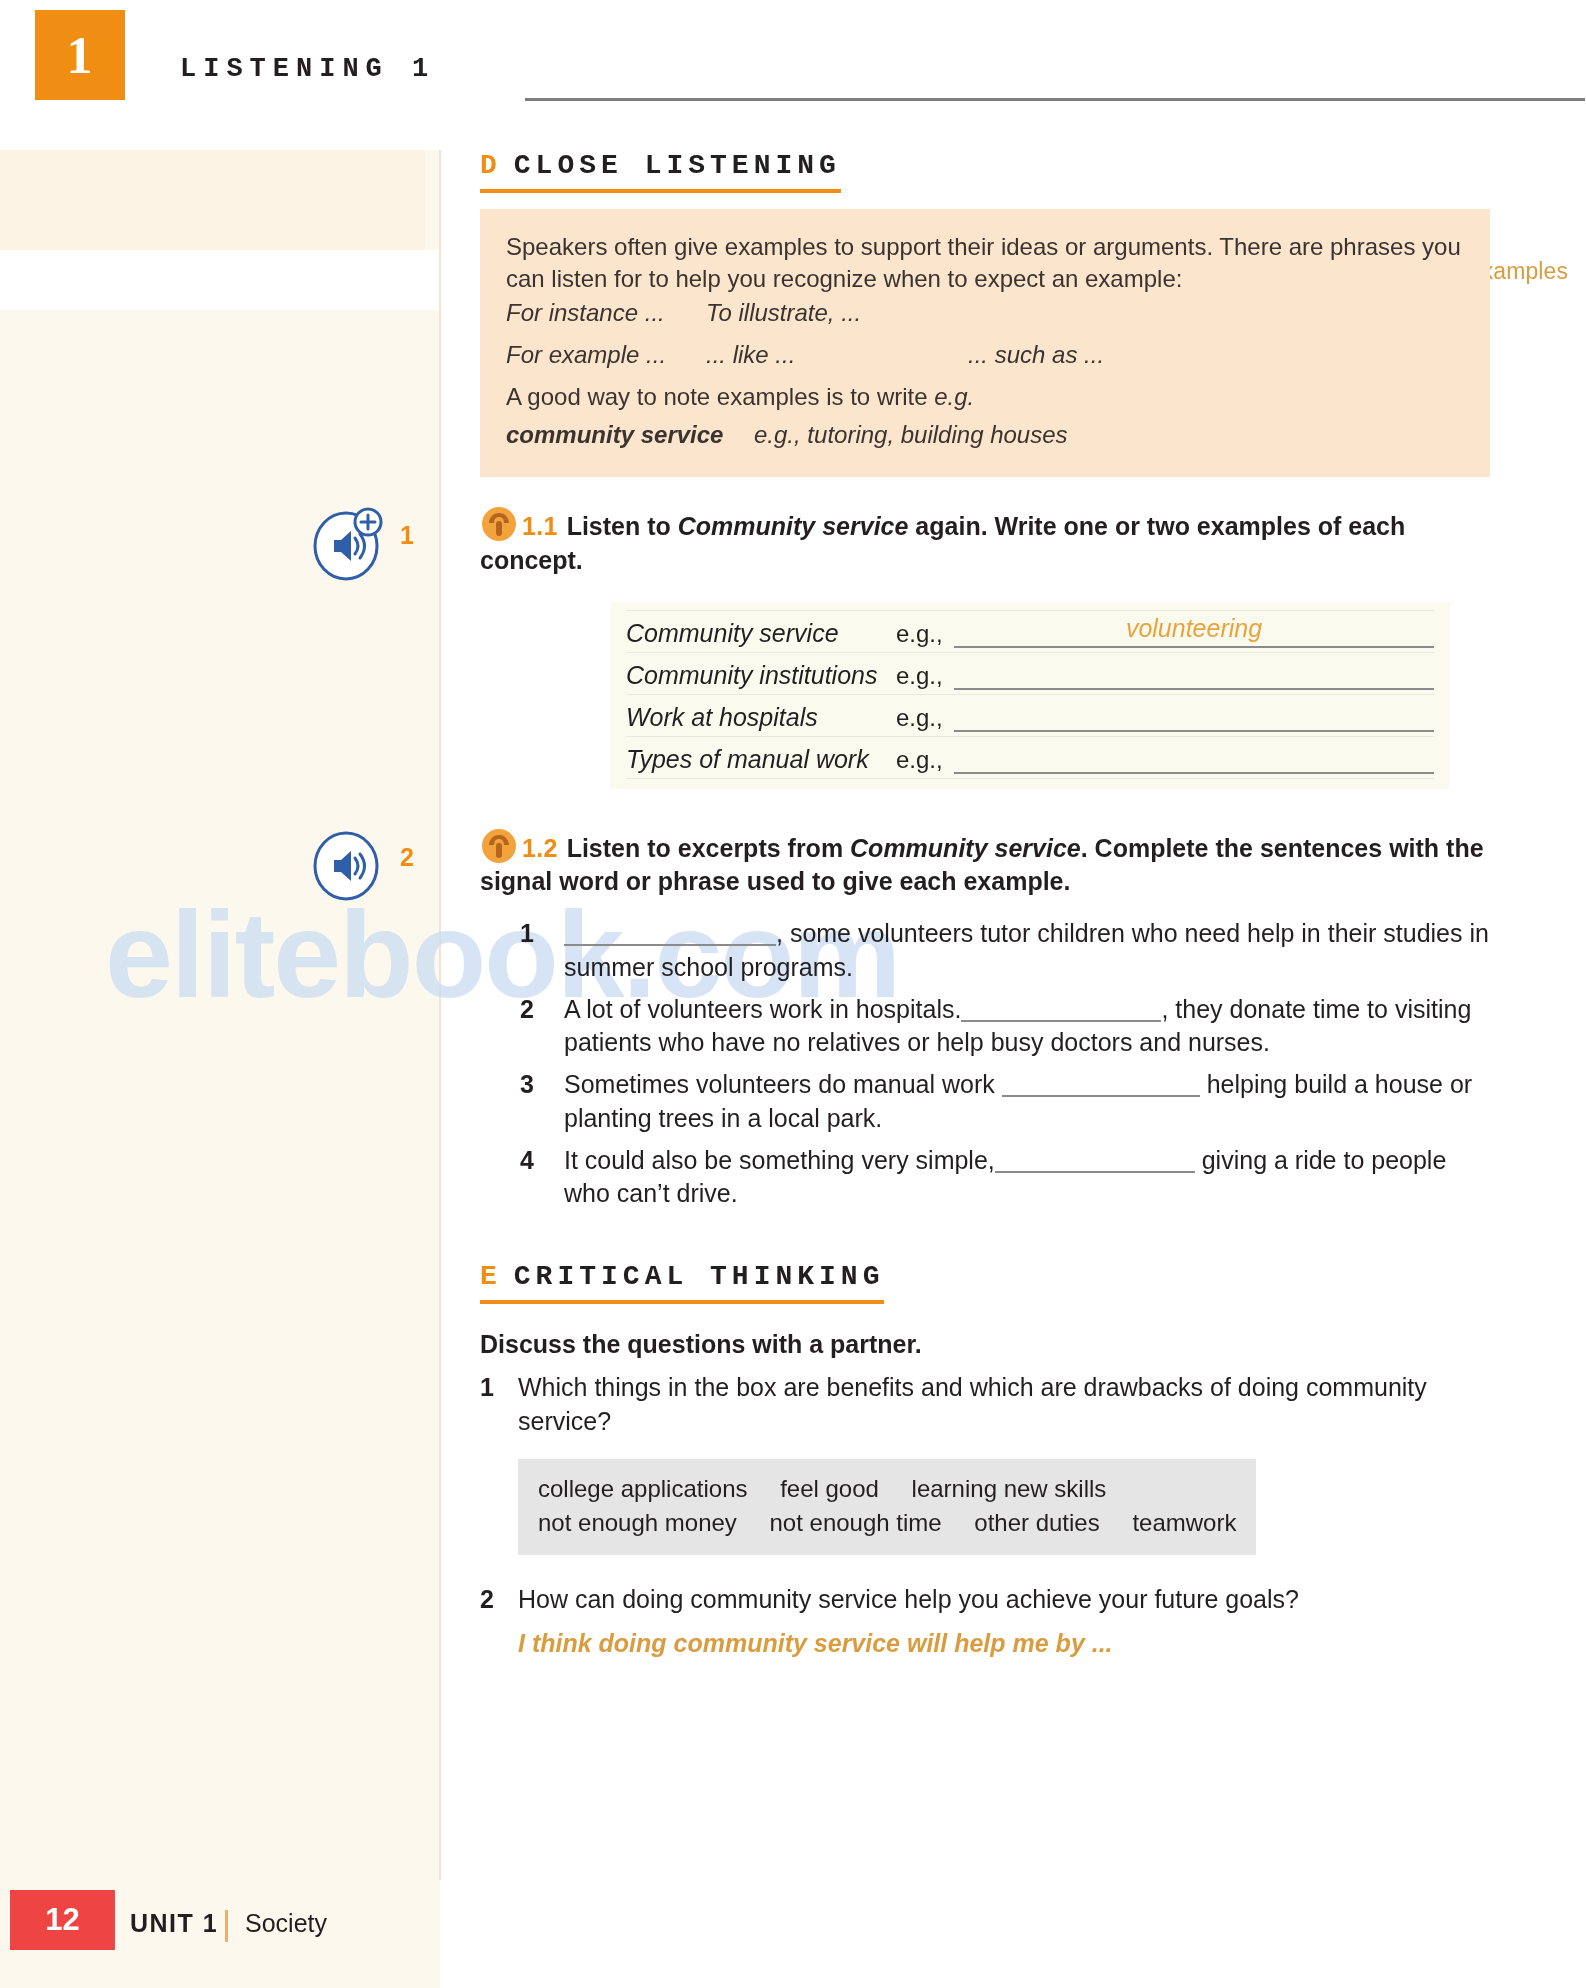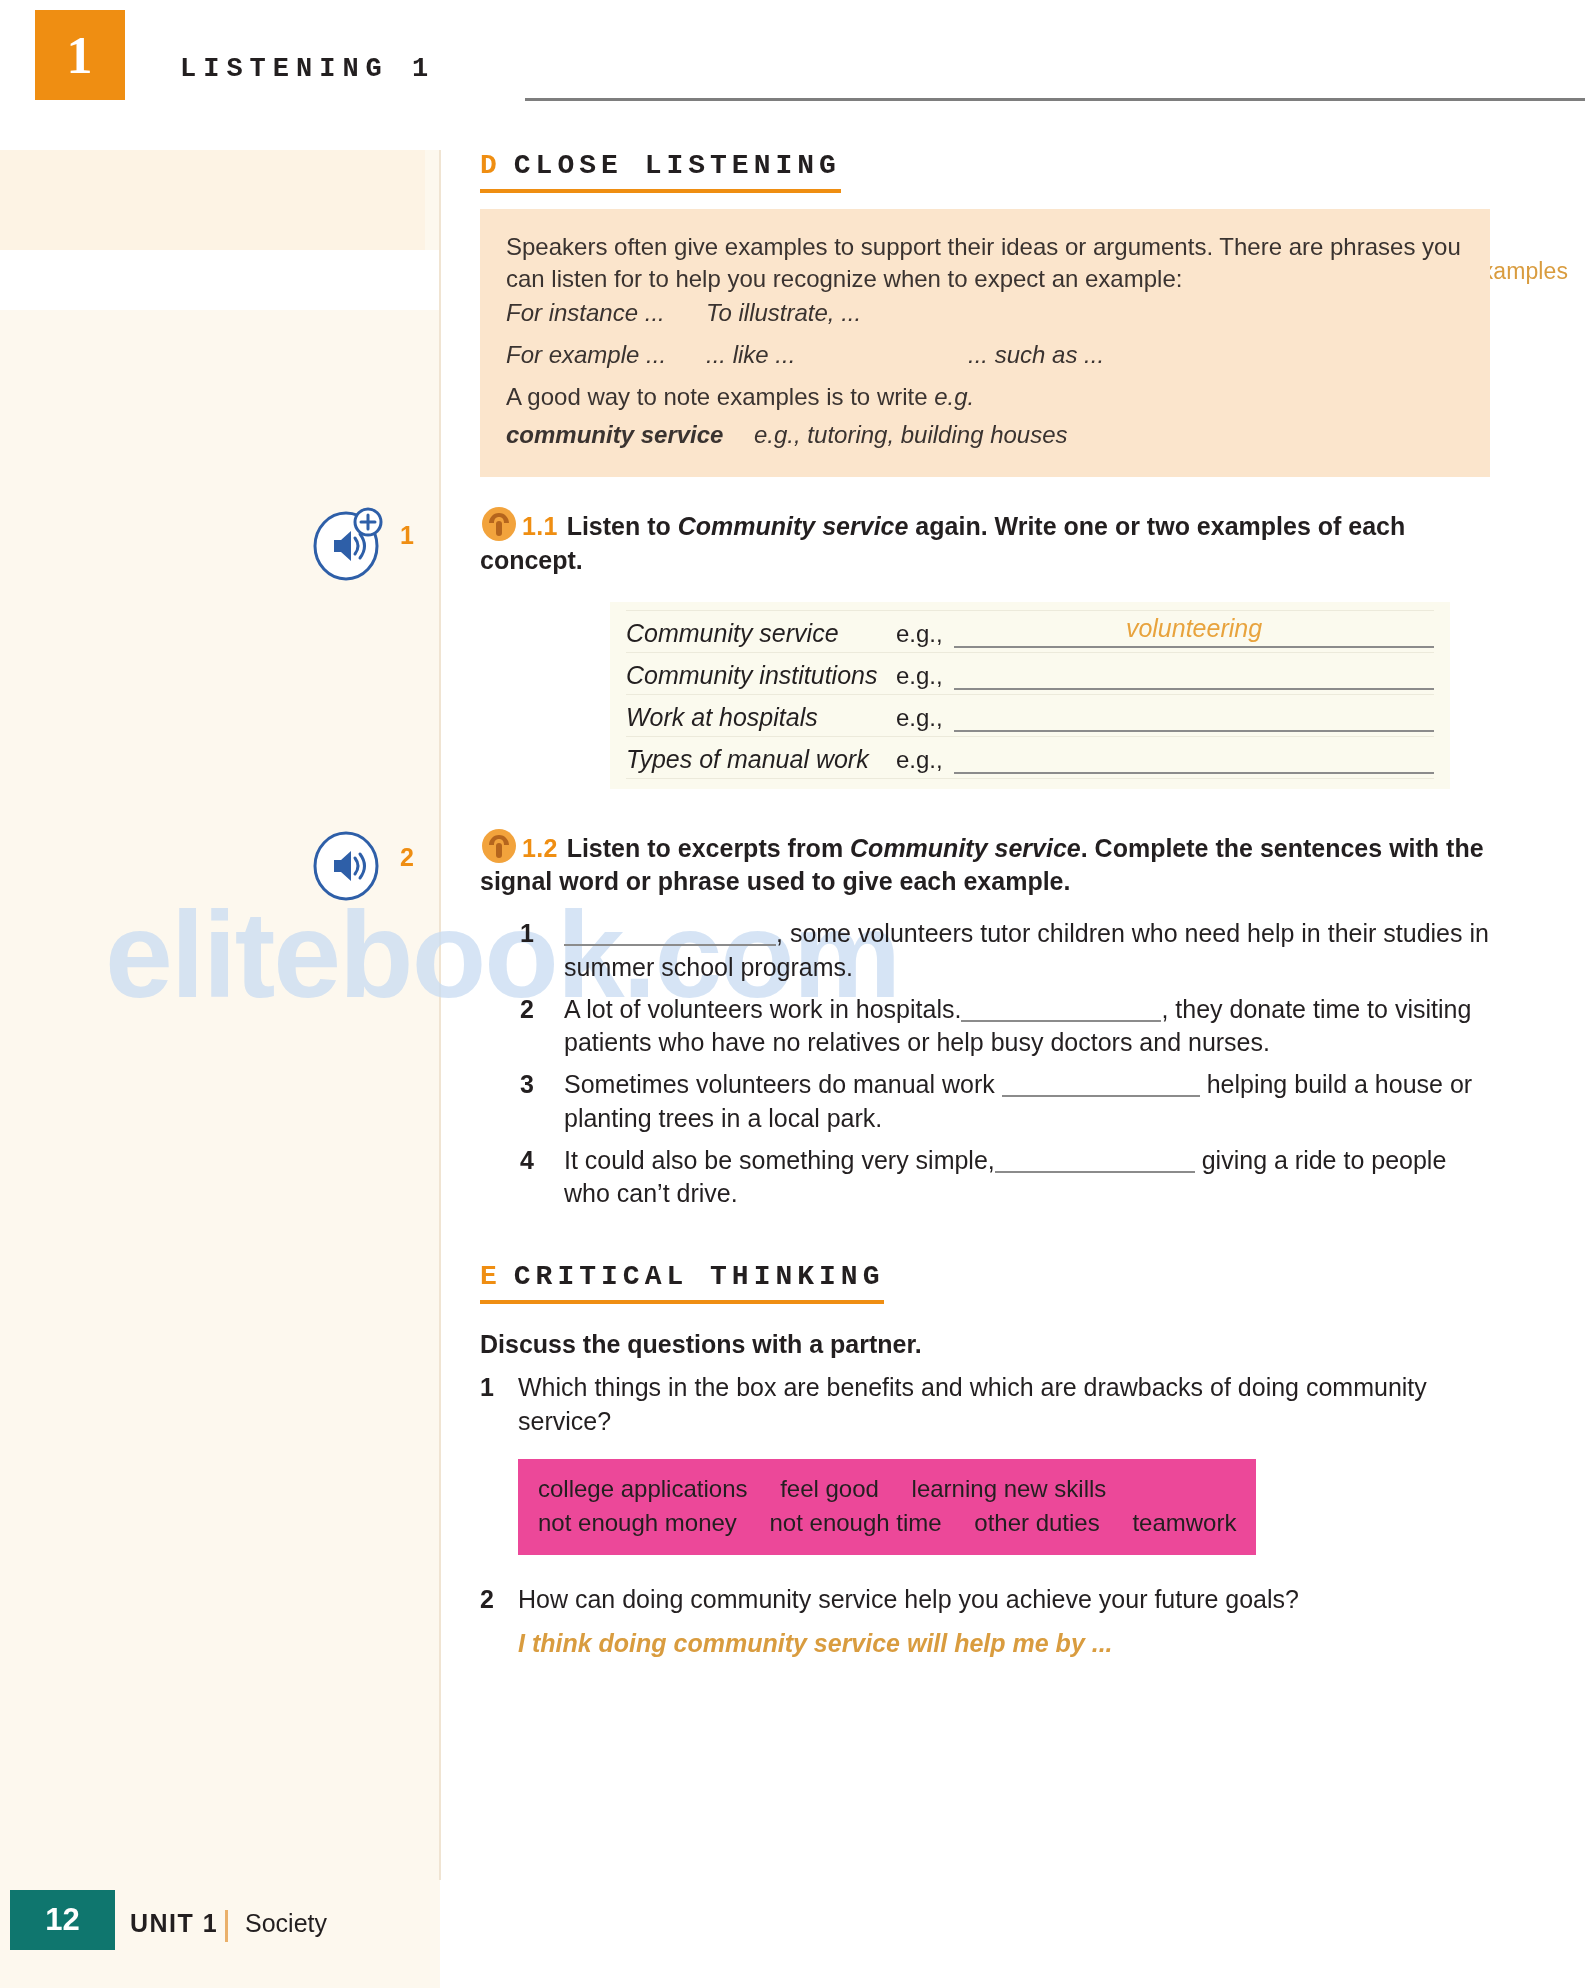--- a/index.html
+++ b/index.html
@@ -156,21 +156,21 @@
   .blank-b{width:200px;}
   .blank-c{width:198px;}
   .blank-d{width:200px;}
 
   
   .ct-intro{font-size:25px;font-weight:bold;margin-top:26px;}
   .ct-list{margin-top:12px;}
   .ct-item{display:flex;font-size:25px;line-height:1.35;margin-bottom:4px;}
   .ct-n{width:38px;font-weight:bold;flex-shrink:0;}
   .word-box{
-    background:#ec4899;
+    background:#e5e5e5;
     margin:16px 0 0 38px;
     padding:13px 20px 14px 20px;
     display:inline-block;
     font-size:24px;line-height:1.45;
     color:#231f20;
   }
   .wb-row span{margin-right:26px;}
   .wb-row span:last-child{margin-right:0;}
   .ct-example{
     font-style:italic;color:#d99c3f;font-size:25px;
@@ -182,21 +182,21 @@
   .footer-band{
     position:absolute;left:0;bottom:0;width:1586px;height:108px;
     background:#fdf8ee;
   }
   .footer-band-white{
     position:absolute;left:440px;bottom:0;width:1146px;height:108px;
     background:#ffffff;
   }
   .page-badge{
     position:absolute;left:10px;bottom:38px;width:105px;height:60px;
-    background:#0f766e;color:#ffffff;
+    background:#ef4444;color:#ffffff;
     font-weight:bold;font-size:31px;
     display:flex;align-items:center;justify-content:center;
     font-family:"Liberation Sans",sans-serif;
   }
   .footer-unit{
     position:absolute;left:130px;bottom:50px;
     font-size:25px;font-weight:bold;letter-spacing:1.5px;
   }
   .footer-sep{
     position:absolute;left:225px;bottom:46px;width:3px;height:32px;

